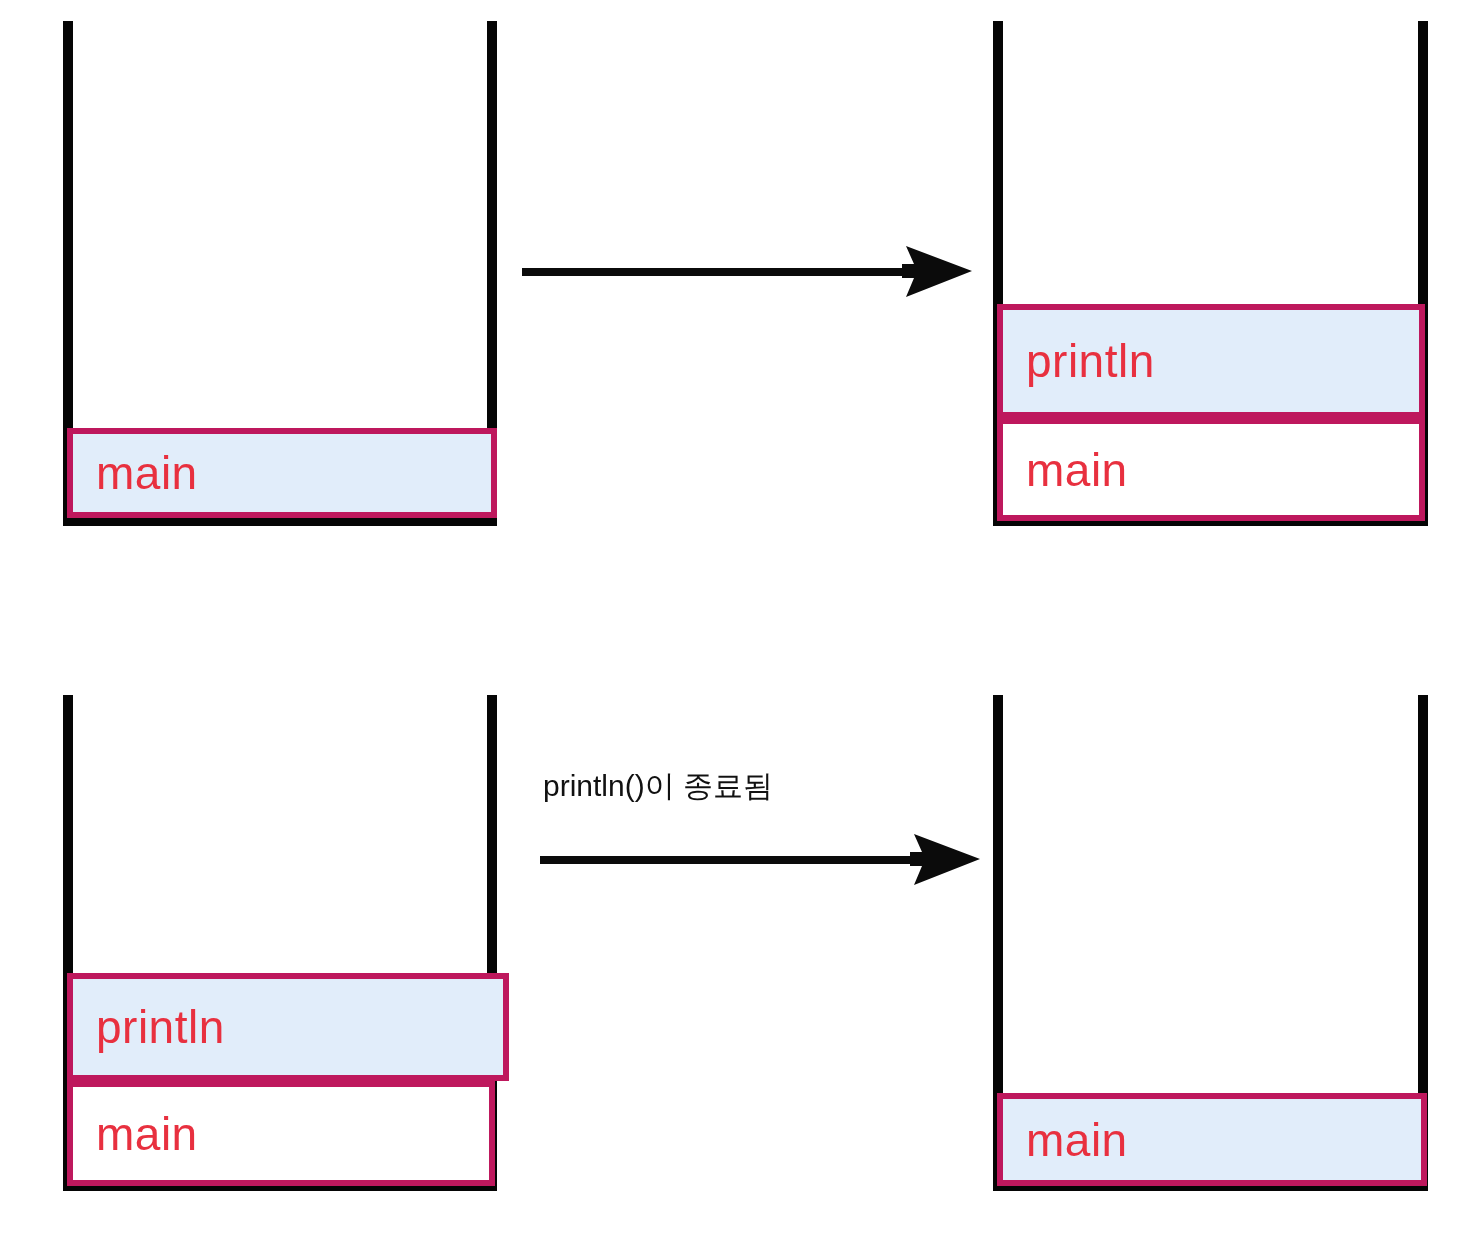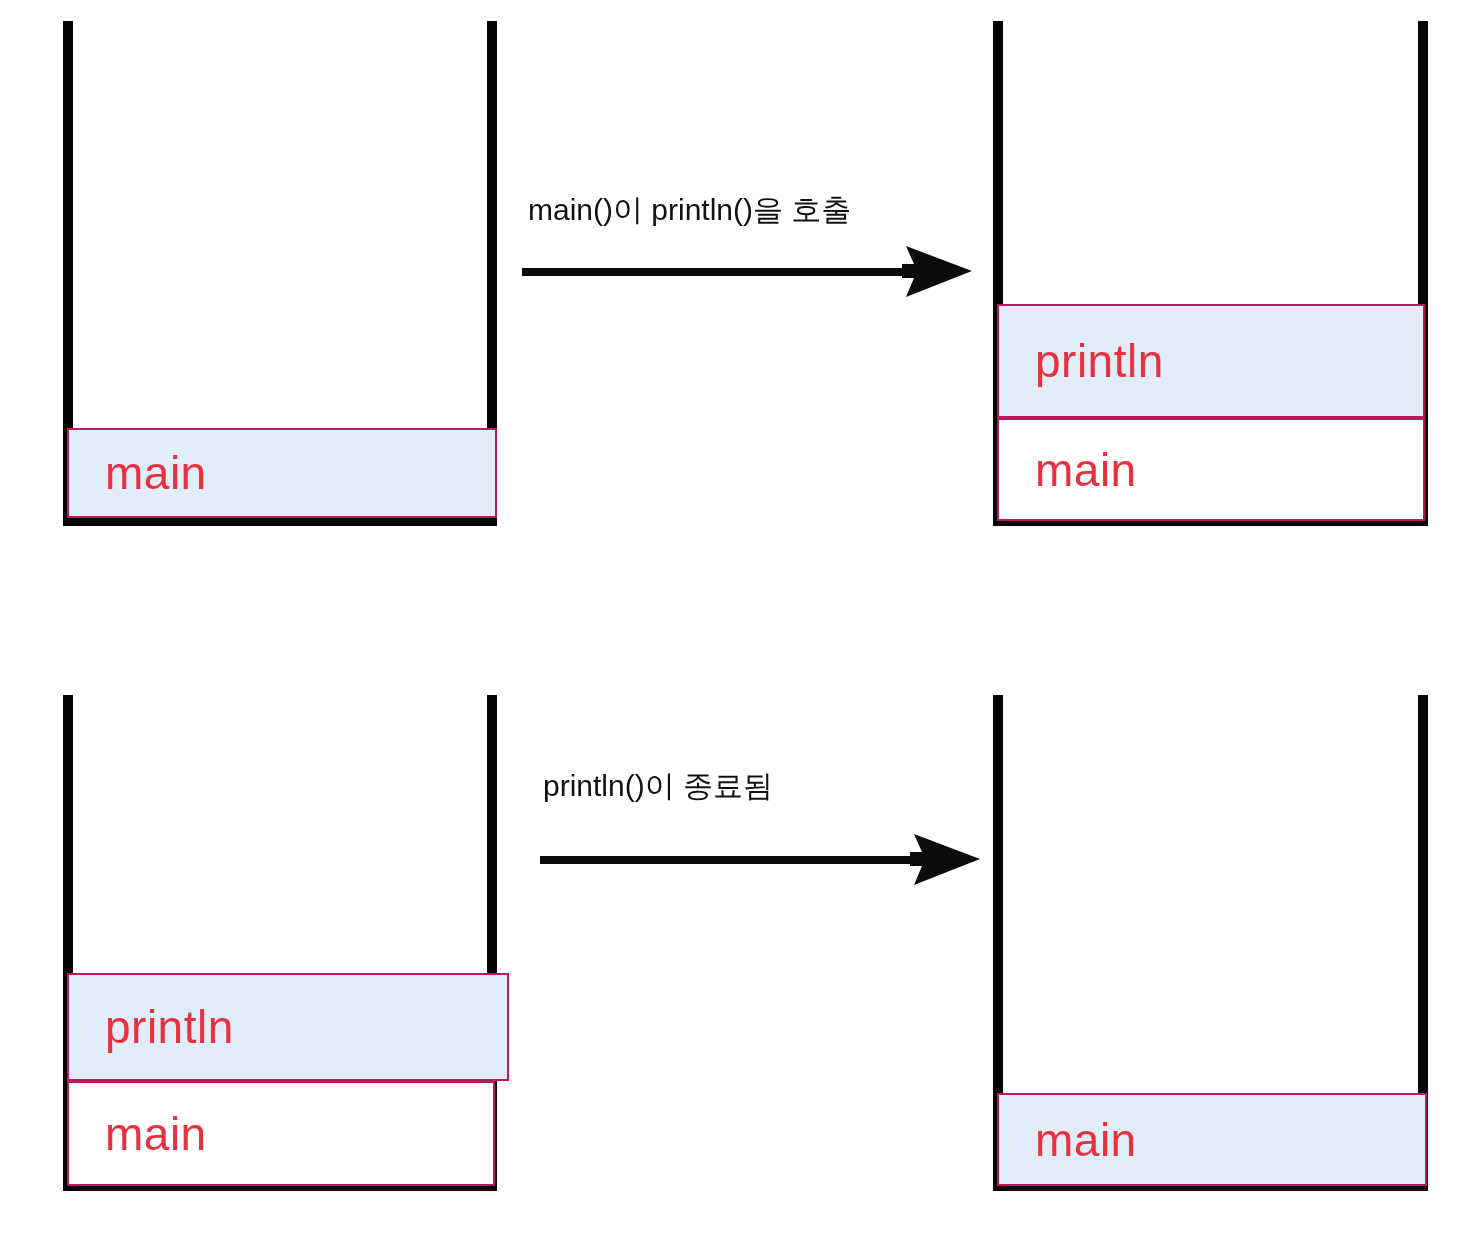--- a/index.html
+++ b/index.html
@@ -41,25 +41,25 @@
     left: 0;
     right: 0;
     height: 11px;
     bottom: 0;
   }
 
   
   .frame {
     position: absolute;
     box-sizing: border-box;
-    border: 2px solid #be185d;
+    border: 6px solid #be185d;
     background: #ffffff;
     display: flex;
     align-items: center;
-    padding-left: 36px;
+    padding-left: 23px;
   }
   .frame.active {
     background: #e1edfa;
   }
   .frame-label {
     color: #e8303f;
     font-size: 46px;
     line-height: 1;
     letter-spacing: 0.5px;
     white-space: nowrap;
@@ -106,21 +106,20 @@
     <div class="frame active" style="left:4px; top:283px; width:428px; height:114px;">
       <span class="frame-label">println</span>
     </div>
 
     <div class="frame" style="left:4px; top:397px; width:428px; height:103px;">
       <span class="frame-label">main</span>
     </div>
   </div>
 
   <div class="arrow-group" style="left:522px; top:192px; width:450px; height:110px;">
-    <div class="arrow-caption" style="left:6px; top:0px;">main()이 println()을 호출</div>
     <svg class="arrow-svg" style="top:50px;" width="450" height="60" viewBox="0 0 450 60">
       <path d="M0,26 L380,26 L380,22 L392,22 L384,4 L450,29 L384,55 L392,36 L380,36 L380,33 L0,33 Z" fill="#0b0b0b"></path>
       <rect x="0" y="26" width="390" height="8" fill="#0b0b0b"></rect>
     </svg>
   </div>
 
   <div class="stack" style="left:63px; top:695px; width:434px; height:496px;">
     <div class="wall wall-left"></div>
     <div class="wall wall-right"></div>
     <div class="floor"></div>

